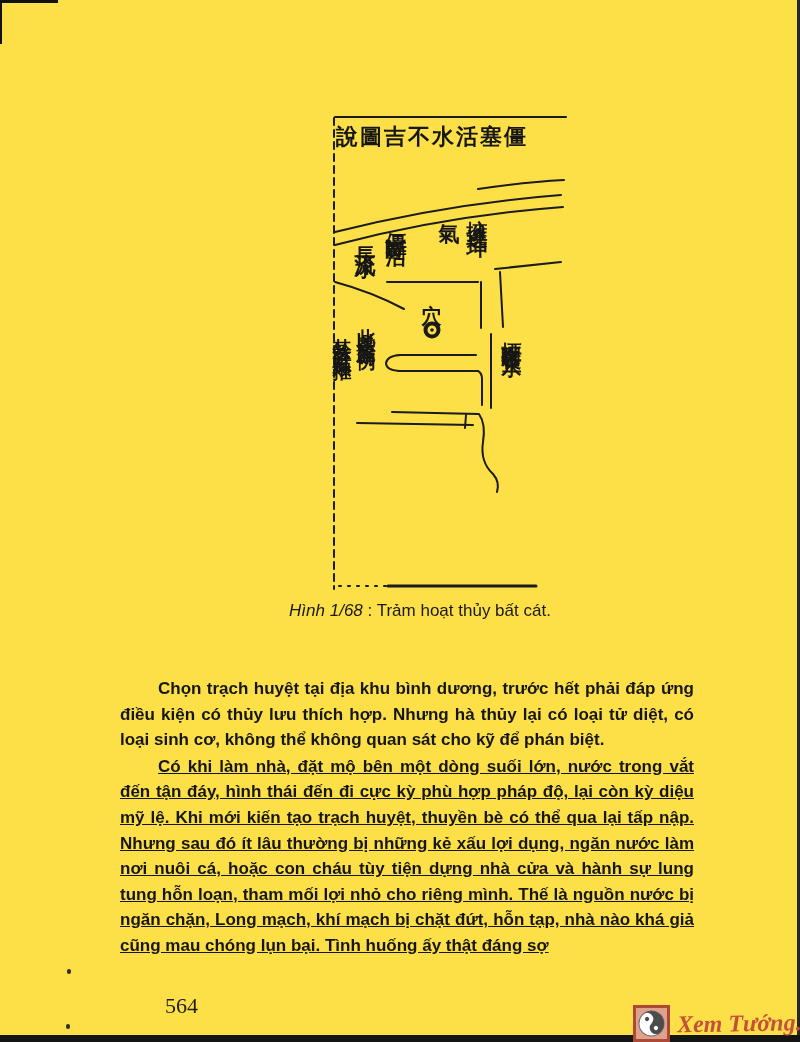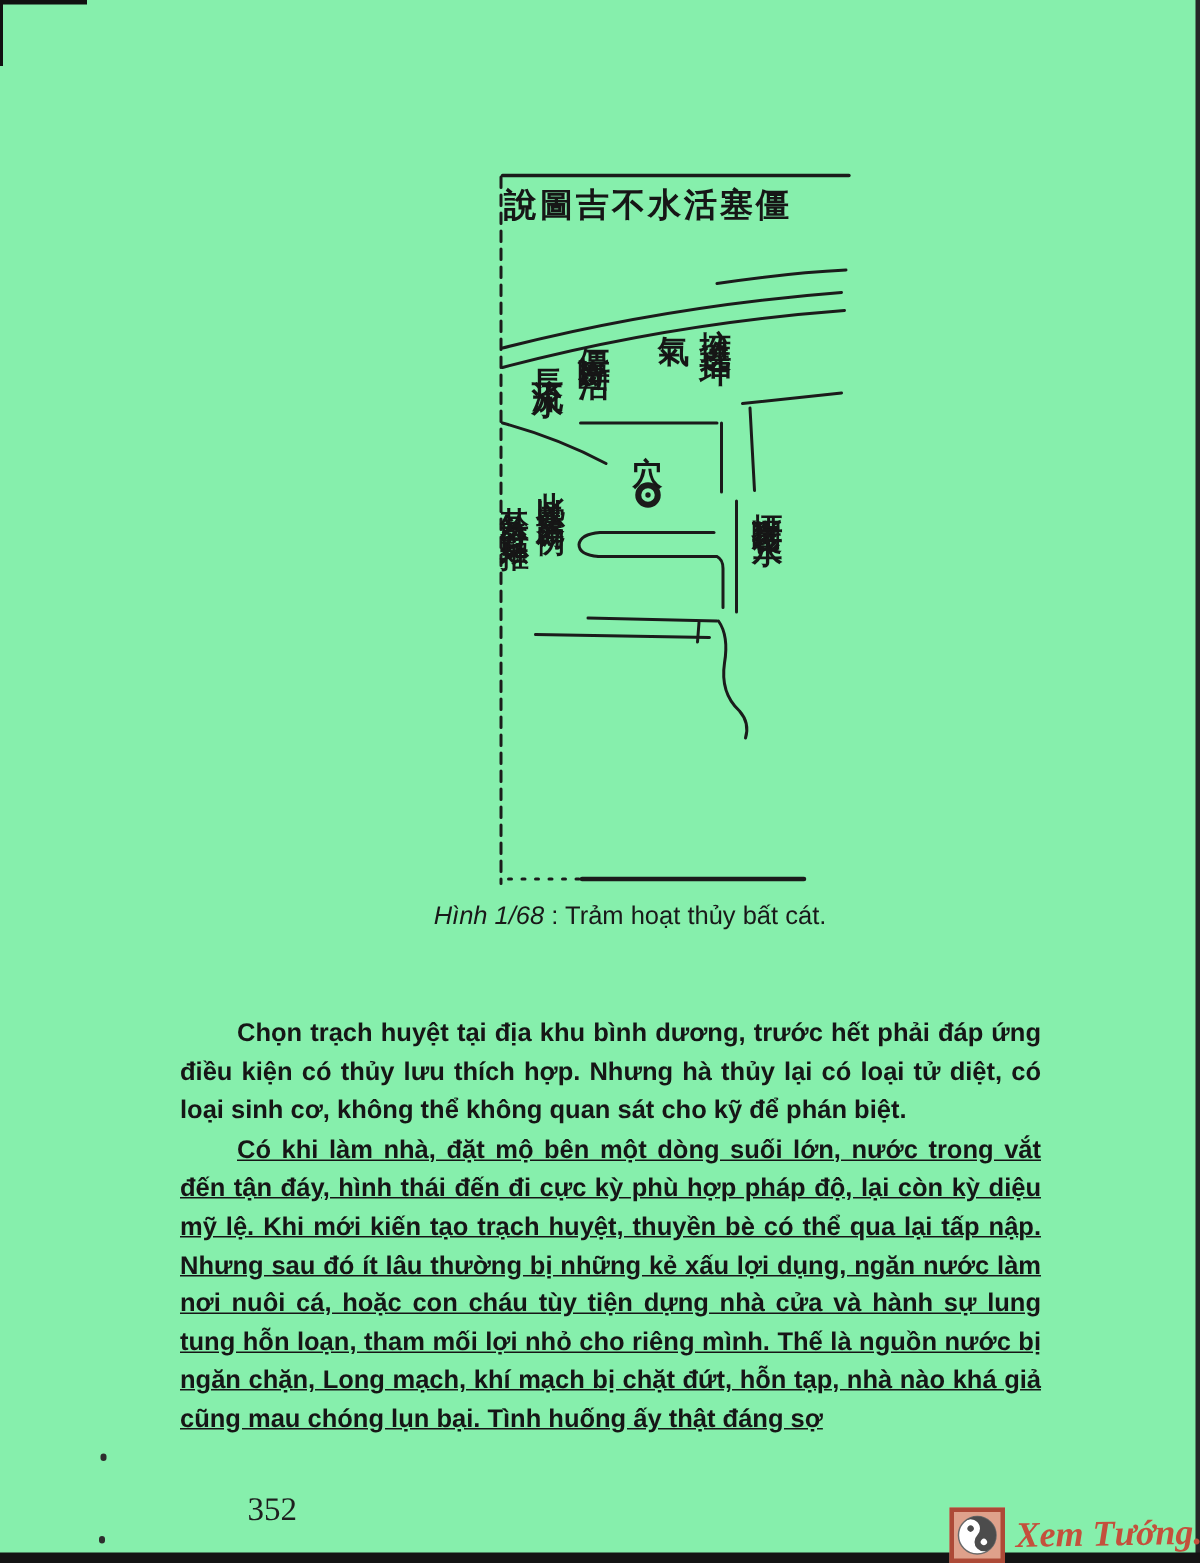--- a/index.html
+++ b/index.html
@@ -1,18 +1,18 @@
 <!DOCTYPE html>
 <html><head>
 <meta charset="utf-8">
 <style>
   html,body{margin:0;padding:0;}
   #scan-page{
     position:relative; width:800px; height:1042px;
-    background:#86efac; overflow:hidden;
+    background:#fde047; overflow:hidden;
     font-family:"Liberation Sans", sans-serif; color:#1b1b1b;
   }
   
   .bottom-bar{position:absolute; left:0; top:1035px; width:800px; height:7px; background:#141414;}
   .right-edge{position:absolute; left:797px; top:0; width:3px; height:1042px; background:#262626;}
   .topleft-edge-h{position:absolute; left:0; top:0; width:58px; height:3px; background:#111;}
   .topleft-edge-v{position:absolute; left:0; top:0; width:2px; height:44px; background:#111;}
   .speck{position:absolute; width:4px; height:5px; background:#2e2e2e; border-radius:2px;}
   .speck-1{left:67px; top:969px;}
   .speck-2{left:66px; top:1024px;}
@@ -133,21 +133,21 @@
 
   <div class="figure-caption">
     <span class="fig-ref">Hình 1/68</span><span> : </span><span>Trảm hoạt thủy bất cát.</span>
   </div>
 
   <div class="body-text">
     <p>Chọn trạch huyệt tại địa khu bình dương, trước hết phải đáp ứng điều kiện có thủy lưu thích hợp. Nhưng hà thủy lại có loại tử diệt, có loại sinh cơ, không thể không quan sát cho kỹ để phán biệt.</p>
     <p>Có khi làm nhà, đặt mộ bên một dòng suối lớn, nước trong vắt đến tận đáy, hình thái đến đi cực kỳ phù hợp pháp độ, lại còn kỳ diệu mỹ lệ. Khi mới kiến tạo trạch huyệt, thuyền bè có thể qua lại tấp nập. Nhưng sau đó ít lâu thường bị những kẻ xấu lợi dụng, ngăn nước làm nơi nuôi cá, hoặc con cháu tùy tiện dựng nhà cửa và hành sự lung tung hỗn loạn, tham mối lợi nhỏ cho riêng mình. Thế là nguồn nước bị ngăn chặn, Long mạch, khí mạch bị chặt đứt, hỗn tạp, nhà nào khá giả cũng mau chóng lụn bại. Tình huống ấy thật đáng sợ</p>
   </div>
 
-  <div class="page-number">352</div>
+  <div class="page-number">564</div>
 
   <div class="watermark">
     <div class="wm-icon-frame">
       <svg width="27" height="27" viewBox="-14 -14 28 28">
         <g transform="rotate(-45)">
           <circle r="13" fill="#ffffff" stroke="#6a6a6a" stroke-width="1"></circle>
           <path d="M 0,-13 A 13,13 0 0 1 0,13 A 6.5,6.5 0 0 1 0,0 A 6.5,6.5 0 0 0 0,-13 Z" fill="#4c4c4c"></path>
           <circle cy="-6.5" r="2.2" fill="#4c4c4c"></circle>
           <circle cy="6.5" r="2.2" fill="#ffffff"></circle>
         </g>

